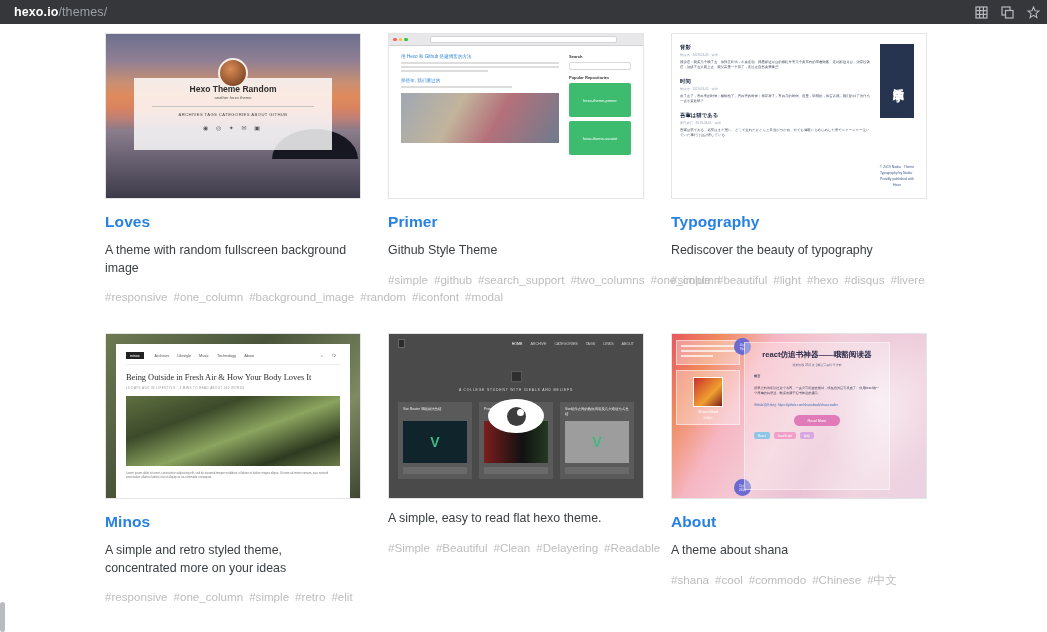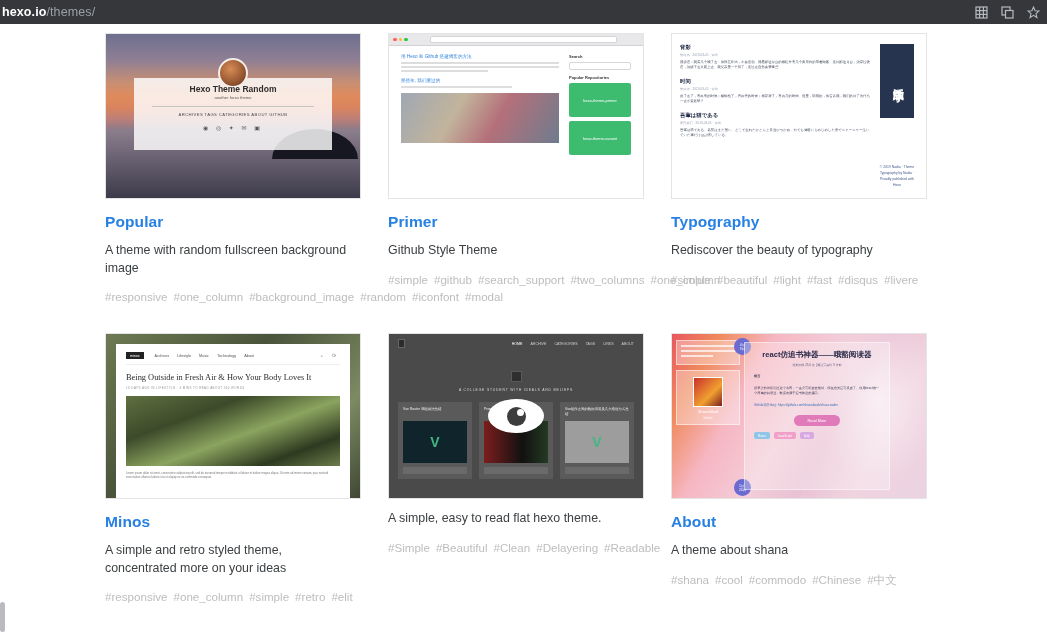--- a/index.html
+++ b/index.html
@@ -11,21 +11,21 @@
   }
 
   
   .browser-bar {
     position: absolute; top: 0; left: 0;
     width: 1047px; height: 24px;
     background: #35373b;
     display: flex; align-items: center;
   }
   .url-box {
-    margin-left: 2px;
+    margin-left: 14px;
     font-size: 12.5px;
     letter-spacing: .1px;
     white-space: nowrap;
   }
   .url-host { color: #ffffff; font-weight: bold; }
   .url-path { color: #9aa0a6; }
   .chrome-icons {
     margin-left: auto; margin-right: 6px;
     display: flex; align-items: center; gap: 11px;
   }
@@ -285,21 +285,21 @@
           <div class="sea"></div>
           <div class="island"></div>
           <div class="panel"></div>
           <div class="avatar"></div>
           <div class="h-title">Hexo Theme Random</div>
           <div class="h-sub">another hexo theme</div>
           <div class="h-rule"></div>
           <div class="h-nav">ARCHIVES   TAGS   CATEGORIES   ABOUT   GITHUB</div>
           <div class="h-social">◉ ◎ ✦ ✉ ▣</div>
         </div>
-        <a class="card-title">Popular</a>
+        <a class="card-title">Loves</a>
         <div class="card-desc">A theme with random fullscreen background image</div>
         <div class="card-tags"><span>#responsive</span><span>#one_column</span><span>#background_image</span><span>#random</span><span>#iconfont</span><span>#modal</span></div>
       </div>
 
       <div class="card">
         <div class="thumb t-primer">
           <div class="chrome">
             <div class="dots">
                 <i></i>
                 <i></i>
@@ -346,21 +346,21 @@
           </div>
           <div class="side">
             <div class="stamp">
               <b>活版印字</b>
             </div>
             <div class="side-l">© 2019 Nadia  ·  Theme Typography by Nadia  ·  Proudly published with Hexo</div>
           </div>
         </div>
         <a class="card-title">Typography</a>
         <div class="card-desc">Rediscover the beauty of typography</div>
-        <div class="card-tags"><span>#simple</span><span>#beautiful</span><span>#light</span><span>#fast</span><span>#disqus</span><span>#livere</span></div>
+        <div class="card-tags"><span>#simple</span><span>#beautiful</span><span>#light</span><span>#hexo</span><span>#disqus</span><span>#livere</span></div>
       </div>
     </div>
 
     <div class="row row-2">
 
       <div class="card">
         <div class="thumb t-minos">
           <div class="sheet">
             <div class="nav">
               <span class="logo">minos</span>

